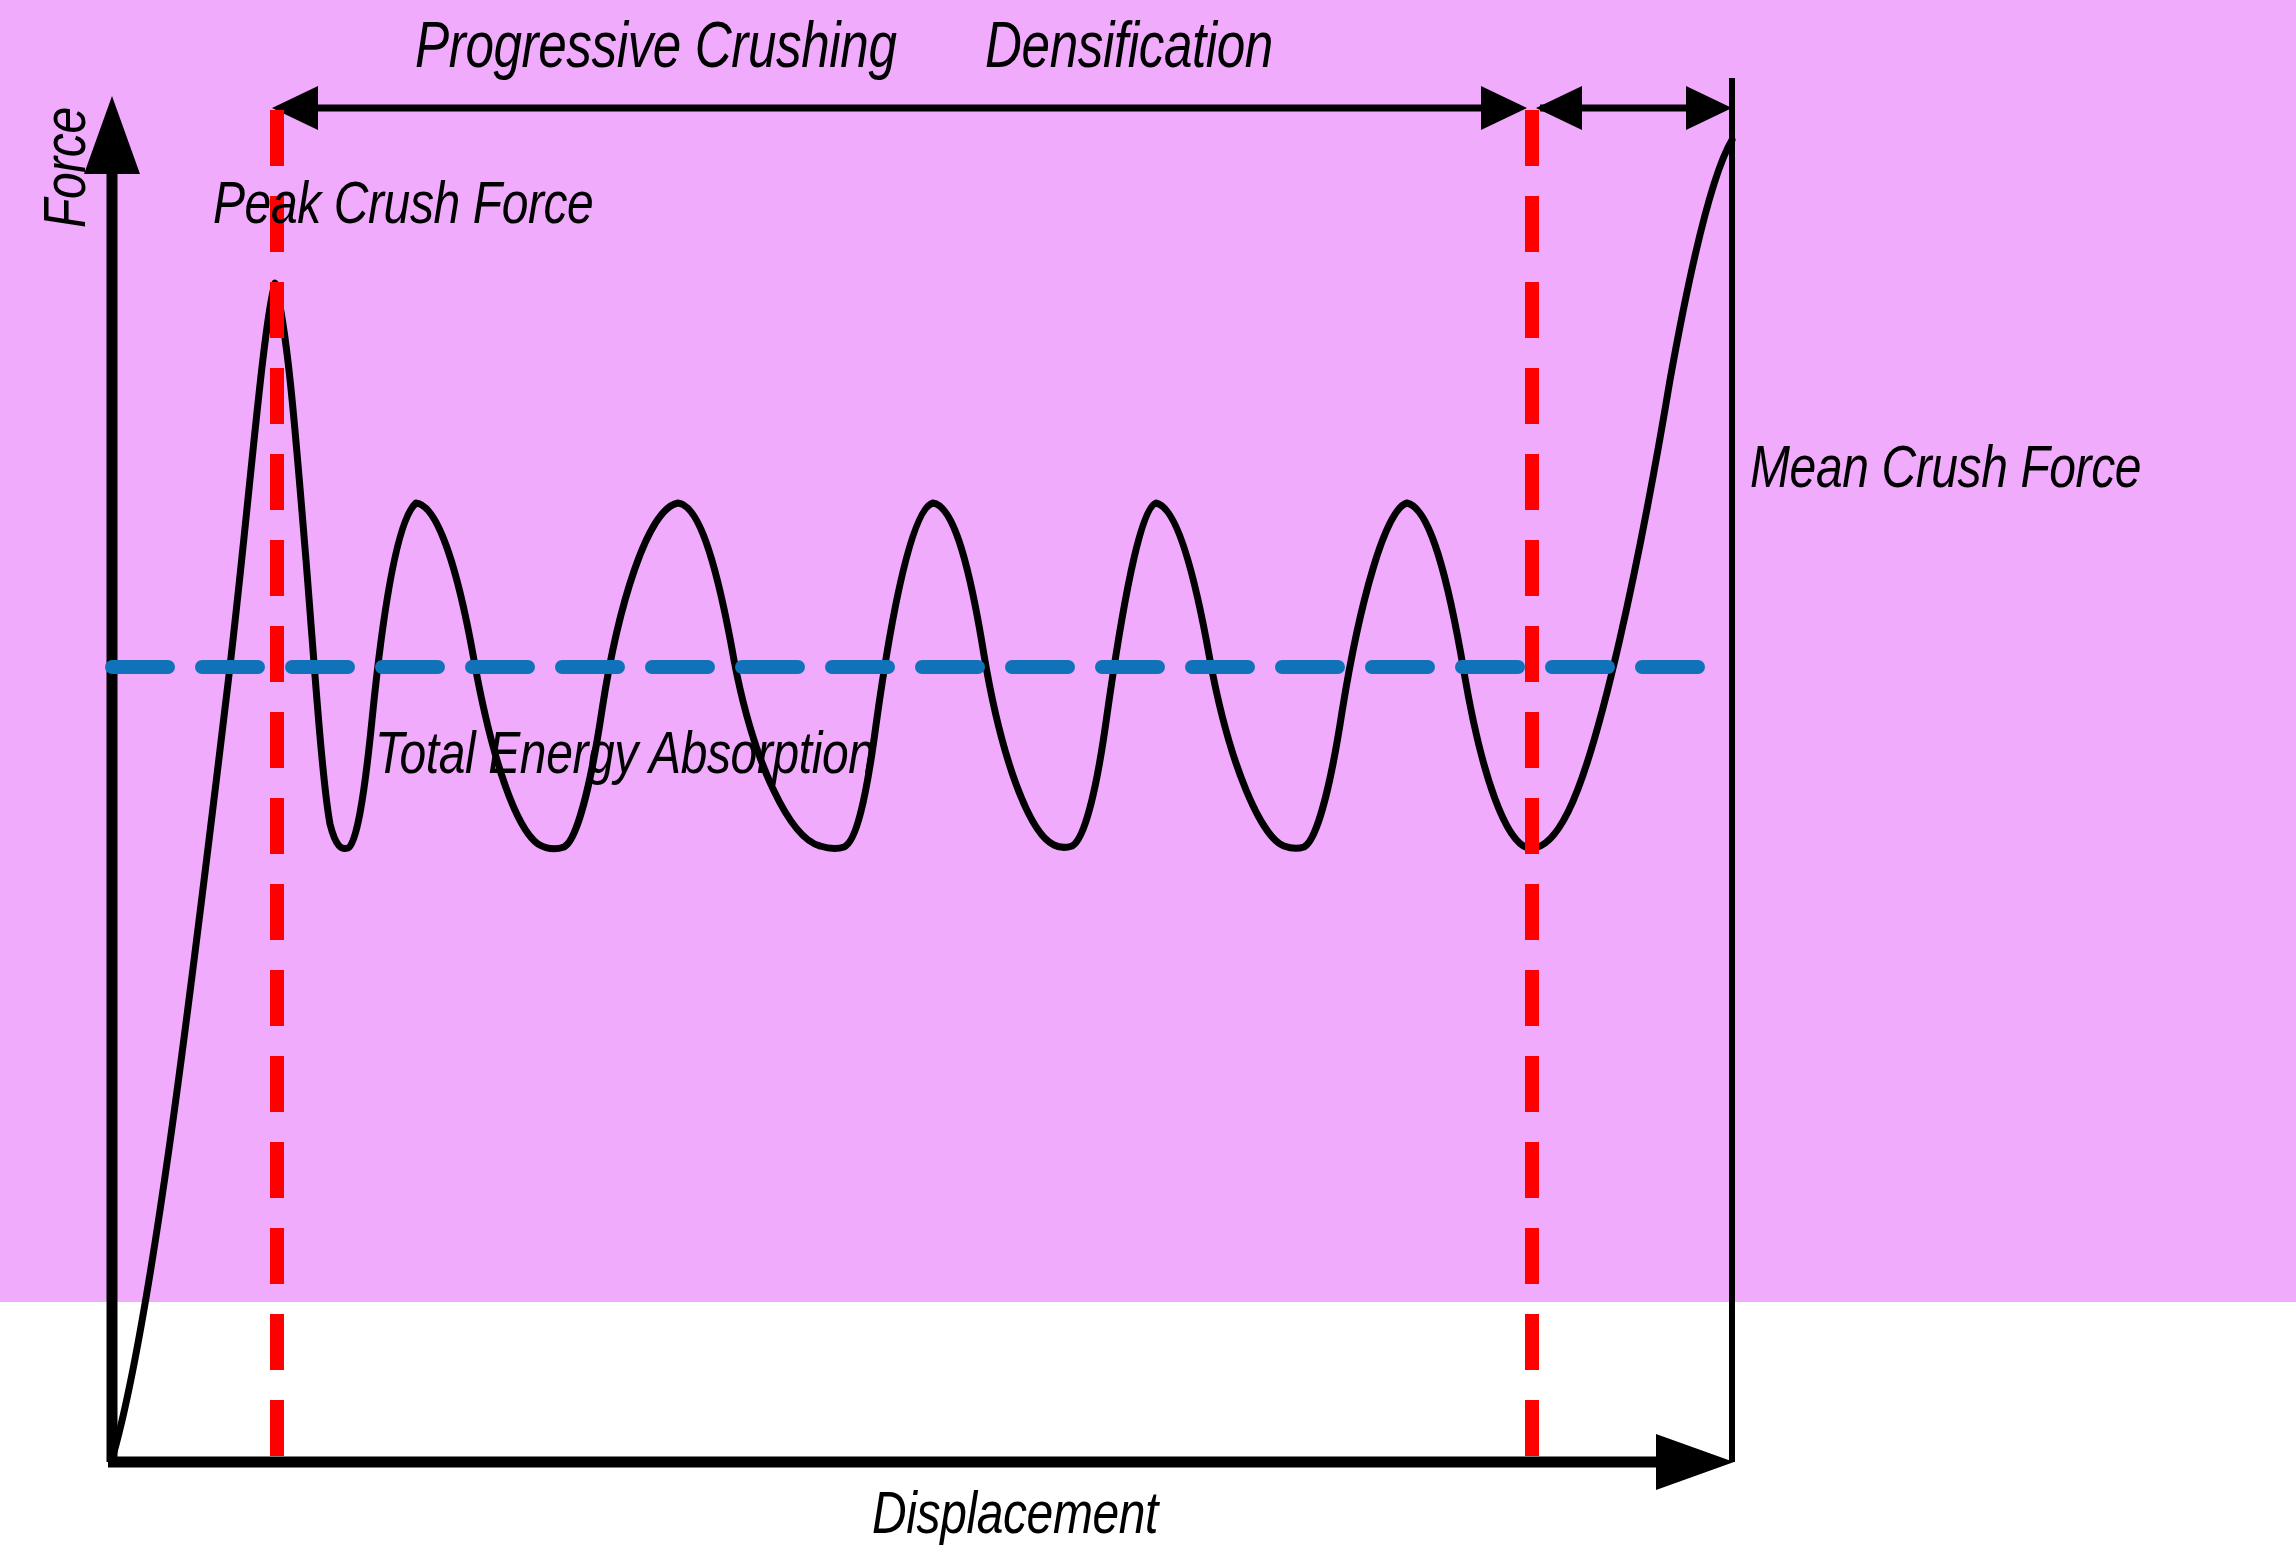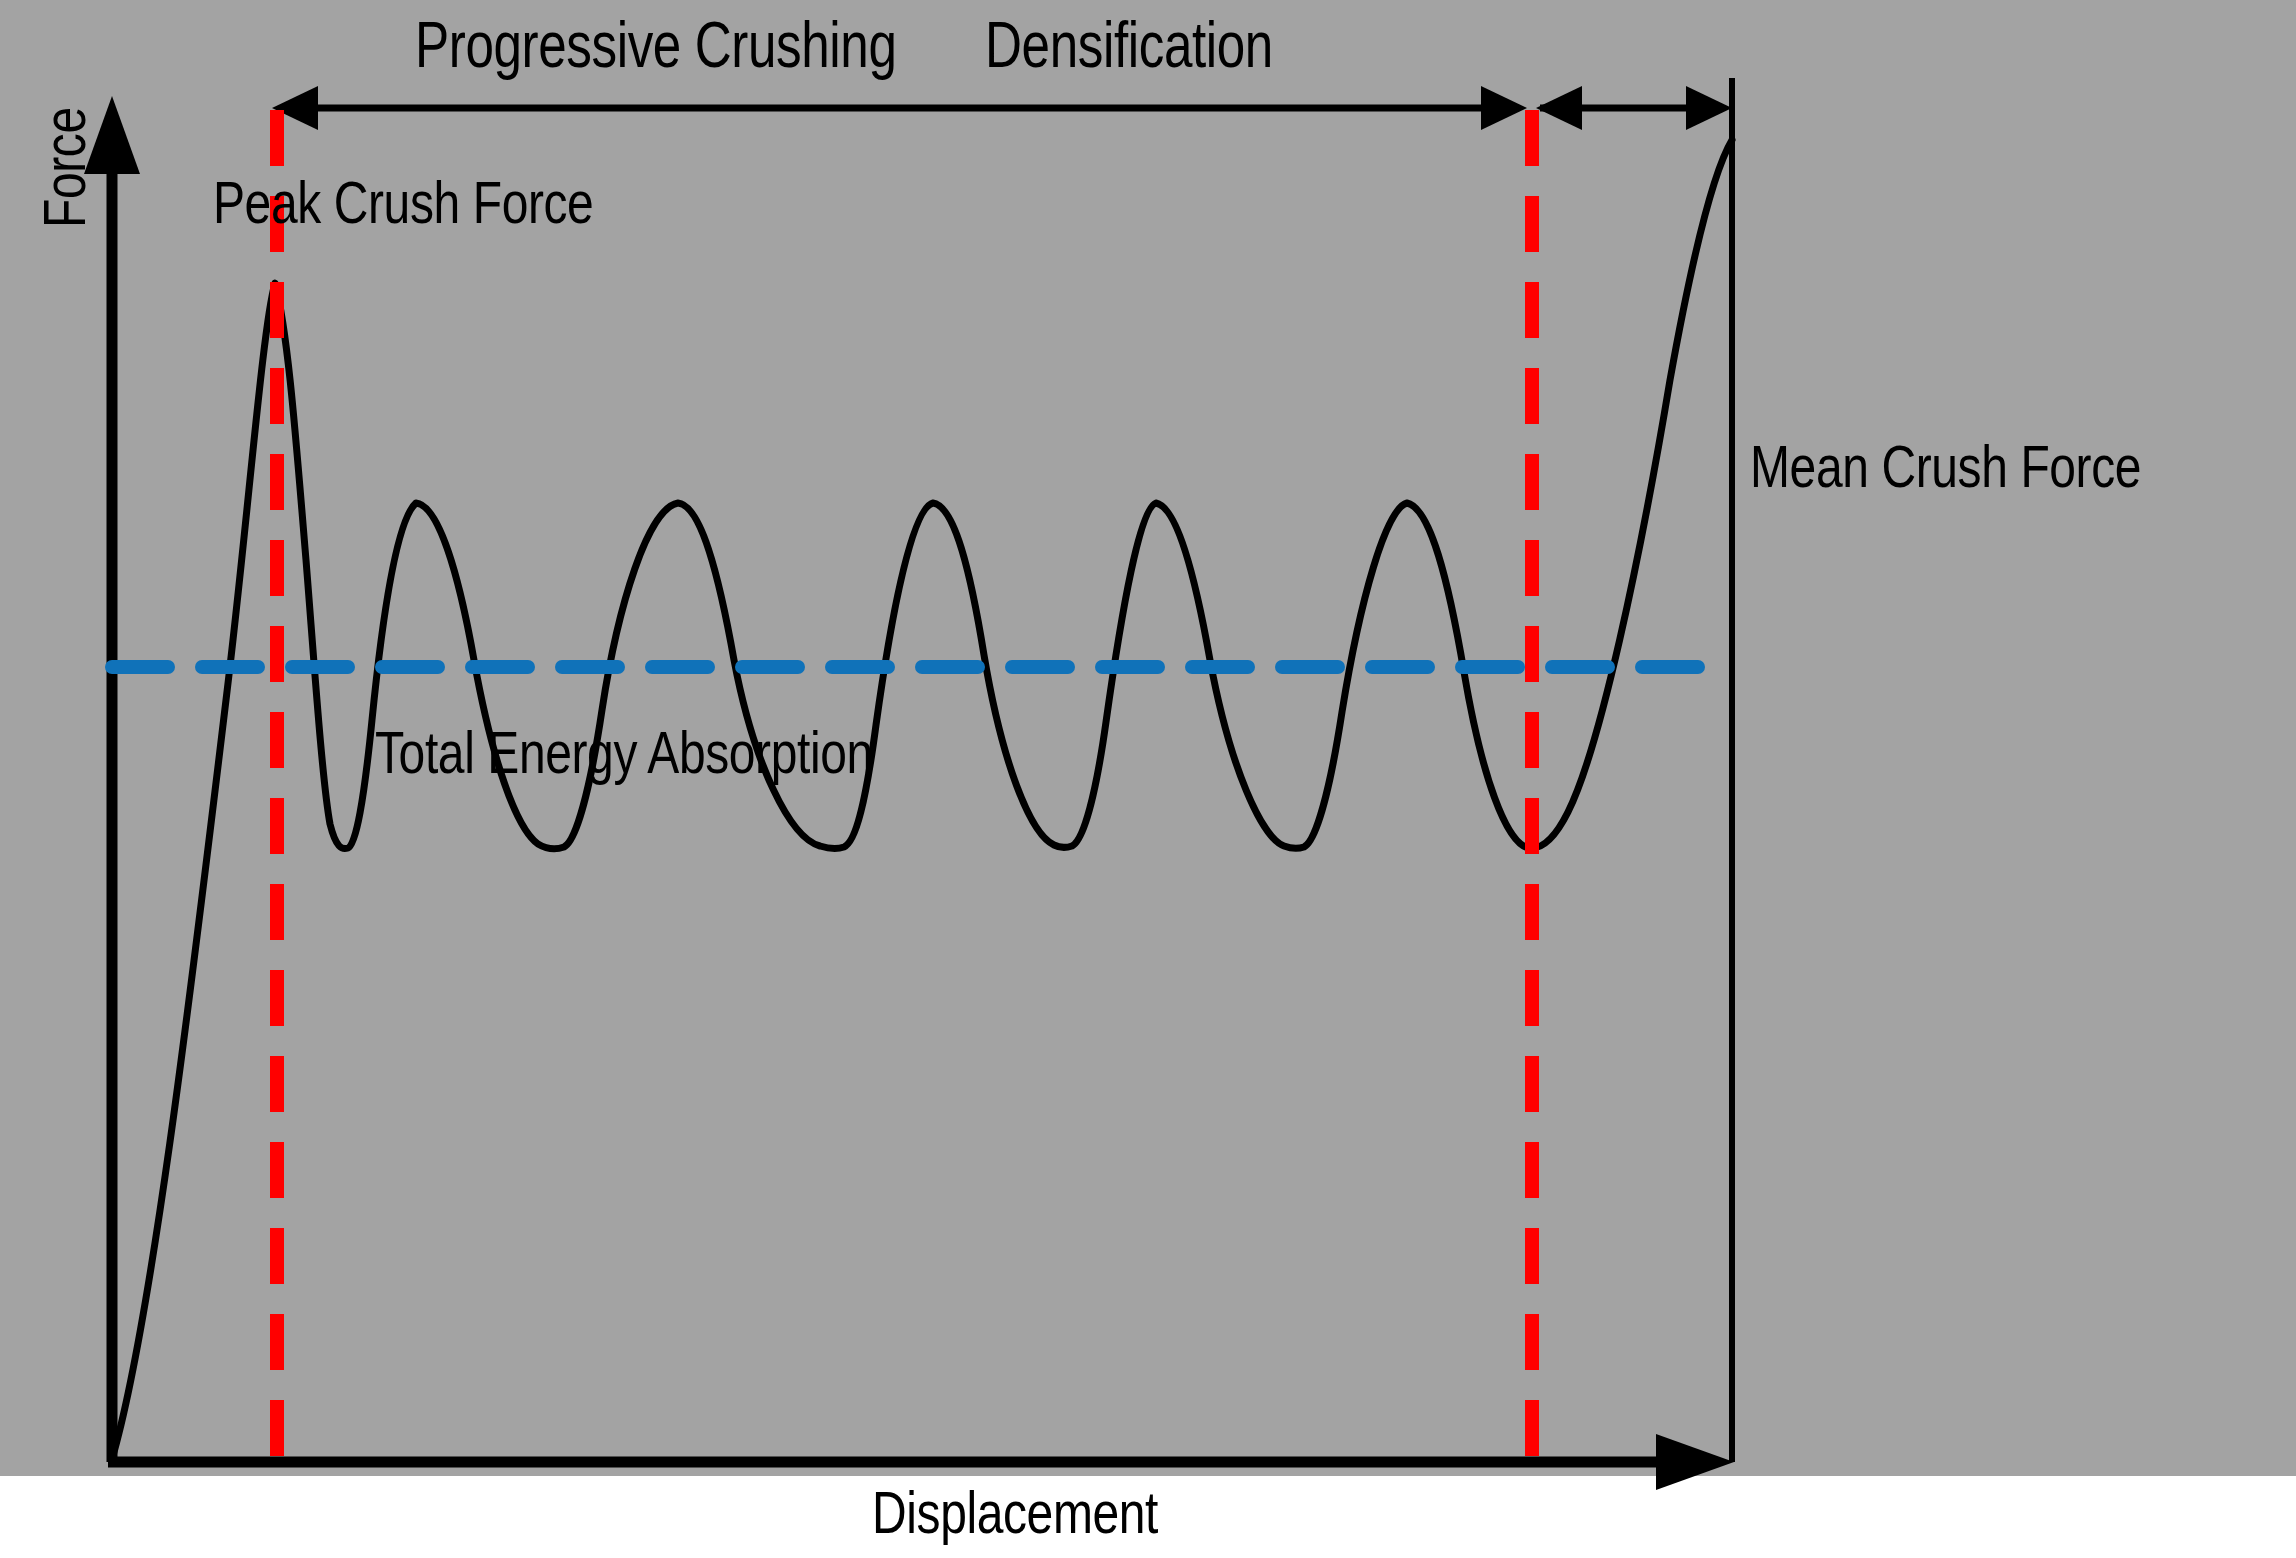--- a/index.html
+++ b/index.html
@@ -1,18 +1,18 @@
 <!DOCTYPE html>
 <html><head>
 <meta charset="utf-8">
 <style>
   html,body{margin:0;padding:0;background:#ffffff;}
   body{width:2296px;height:1558px;overflow:hidden;
        font-family:"Liberation Sans",sans-serif;}
-  #stage{position:relative;width:2296px;height:1476px;background:#a3a3a3;}
+  #stage{position:relative;width:2296px;height:1302px;background:#f0abfc;font-style:italic;}
   svg#fig{position:absolute;left:0;top:0;width:2296px;height:1558px;display:block;}
   .lbl{position:absolute;color:#000;font-family:"Liberation Sans",sans-serif;
        font-weight:400;white-space:nowrap;letter-spacing:-0.5px;
        transform-origin:0 0;}
   .lbl.sq{transform:scaleX(0.80);}
   #lbl-progressive{left:415px; top:8px;  font-size:64px;}
   #lbl-densification{left:985px;top:8px; font-size:64px;}
   #lbl-peak      {left:213px; top:168px; font-size:60px;}
   #lbl-mean      {left:1750px;top:432px; font-size:60px;}
   #lbl-energy    {left:375px; top:718px; font-size:60px;}

